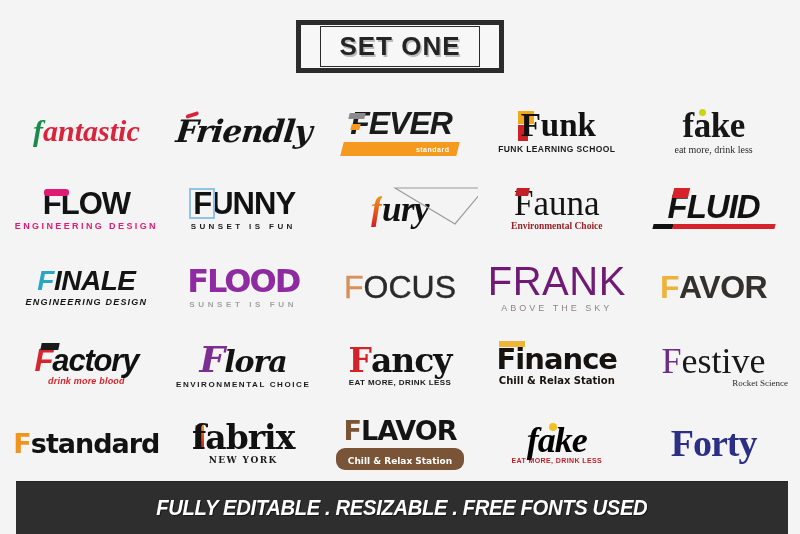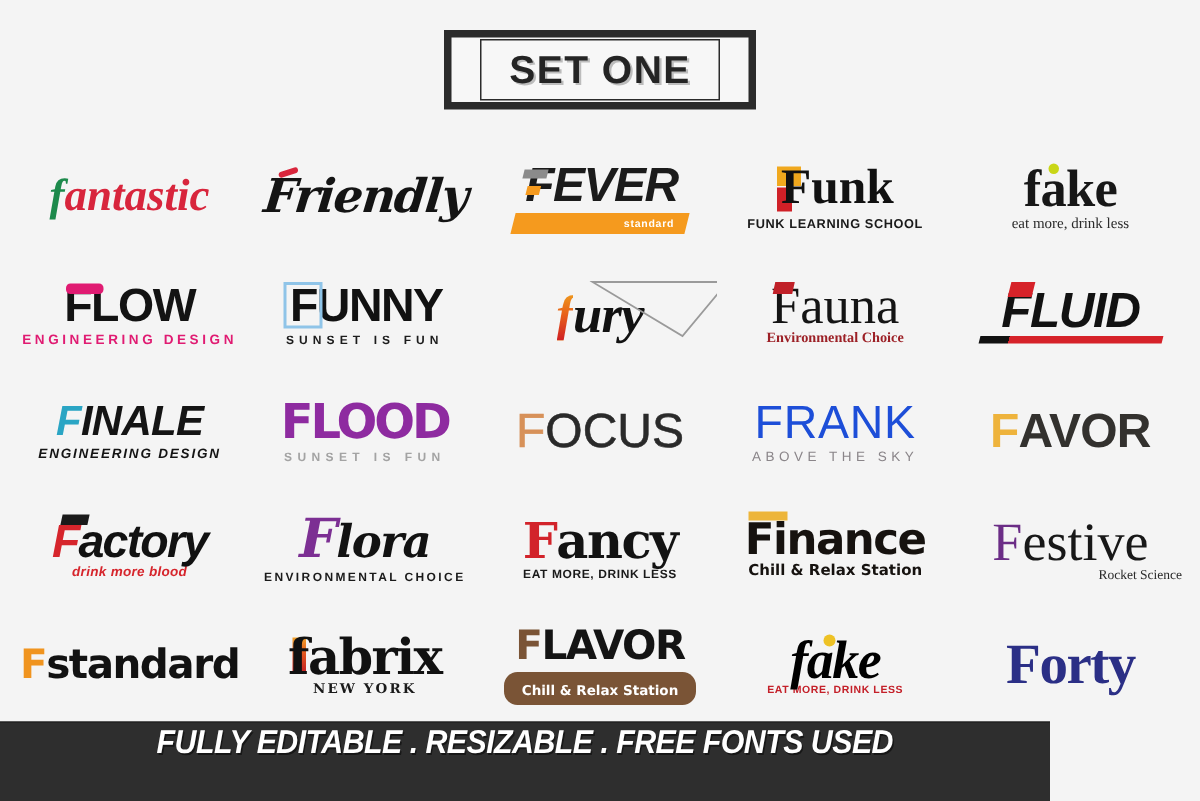--- a/index.html
+++ b/index.html
@@ -315,21 +315,21 @@
     font-family: "Liberation Sans", sans-serif;
     font-weight: 300; font-size: 32px; color: #2a2a2a;
     letter-spacing: 0px;
     -webkit-text-stroke: 0.4px #2a2a2a;
   }
   .l-focus .orange { color: #d79159; -webkit-text-stroke: 0.4px #d79159; }
 
   
   .l-frank {
     font-family: "Liberation Sans", sans-serif;
-    font-weight: 300; font-size: 31px; color: #1d4ed8;
+    font-weight: 300; font-size: 40px; color: #701a75;
     letter-spacing: 0.5px;
   }
   .sub-frank {
     font-size: 9px; color: #8a8589; letter-spacing: 3px; margin-top: 3px;
   }
 
   
   .l-favor {
     font-family: "Liberation Sans", sans-serif;
     font-weight: bold; font-size: 32px;
@@ -470,24 +470,25 @@
   
   .l-forty {
     font-family: "Liberation Serif", serif;
     font-weight: bold; font-size: 38px;
     color: #2b2f86; letter-spacing: -1px;
   }
 
   
   .footer {
     position: absolute;
-    left: 0; bottom: 0;
-    width: 700px; height: 52px;
+    left: 16px; bottom: 0;
+    width: 772px; height: 52px;
     background: #2e2e2e;
     display: flex;
+    align-items: center;
     justify-content: center;
     border-top: 1px solid #232323;
   }
   .footer-text {
     font-family: "Liberation Sans", sans-serif;
     font-weight: bold;
     font-style: italic;
     font-size: 22px;
     color: #ffffff;
     letter-spacing: -0.4px;

